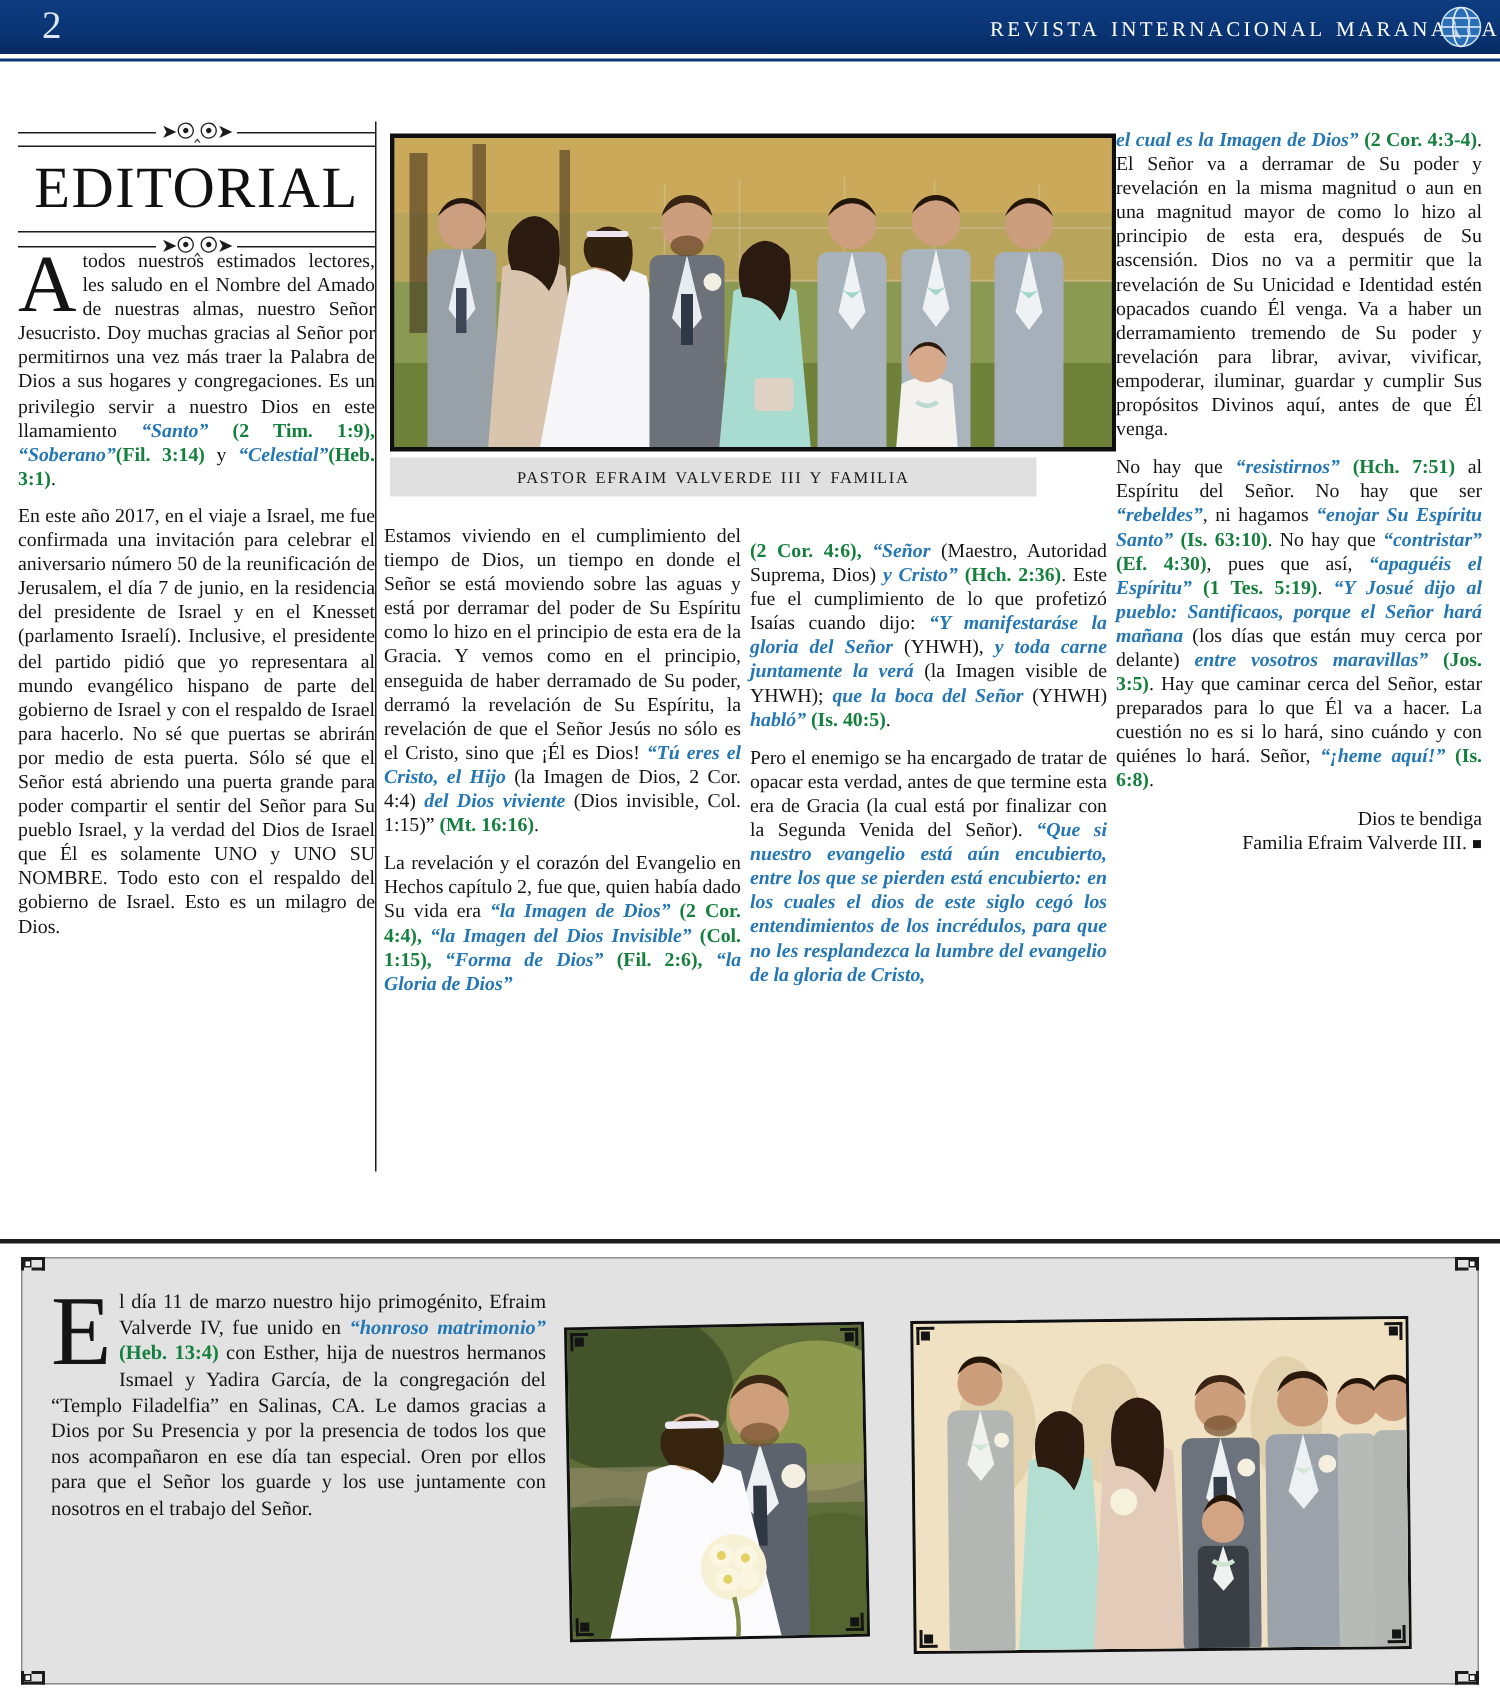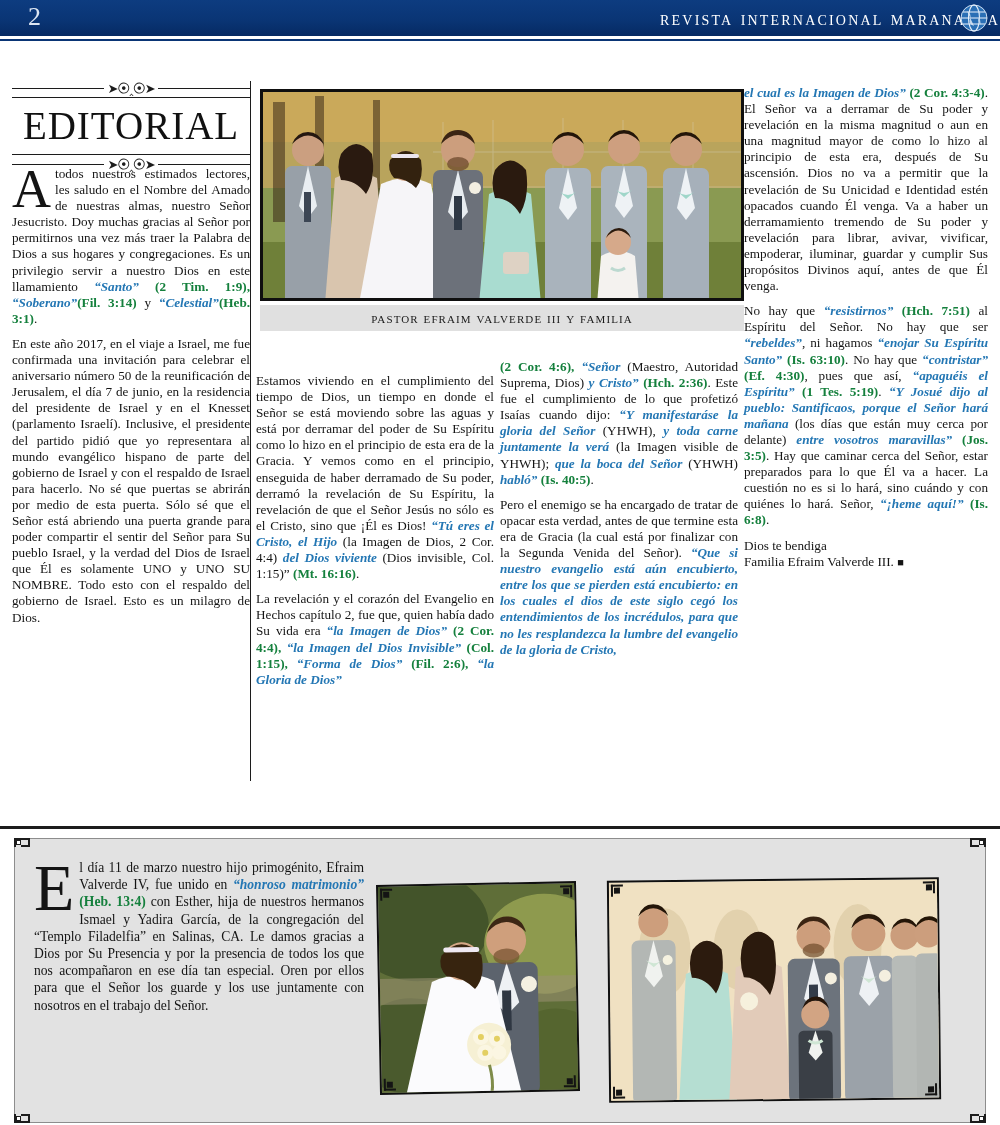--- a/index.html
+++ b/index.html
@@ -56,21 +56,21 @@
     font-size: 13.2px;
     line-height: 16.1px;
     text-align: justify;
     text-justify: inter-word;
     hyphens: none;
   }
   .col p { margin-bottom: 9px; }
   .col p:last-child { margin-bottom: 0; }
 
   .c1 { left: 12px;  top: 125px; width: 238px; }
-  .c2 { left: 256px; top: 332px; width: 238px; font-family: Liberation Serif, serif; }
+  .c2 { left: 256px; top: 308px; width: 238px; font-family: Liberation Serif, serif; }
   .c3 { left: 500px; top: 318px; width: 238px; }
   .c4 { left: 744px; top: 44px;  width: 244px; }
 
   .scr { color: #2477b4; font-style: italic; font-weight: bold; margin-top: 44px; }
   .ref { font-weight: bold; color: #15803d; font-style: normal; }
 
   
   .editorial-block {
     position: absolute; left: 12px; top: 40px; width: 238px;
   }
@@ -110,21 +110,21 @@
   
   .photo-top {
     position: absolute; left: 260px; top: 48px;
     width: 484px; height: 212px;
     border: 3px solid #0f0f0f;
     background: linear-gradient(175deg,#6e7a3c 0%,#8d9a50 18%,#9aa85c 34%,#7d8a46 55%,#5f7036 78%,#4d5c2c 100%);
     overflow: hidden;
   }
   .photo-caption {
     position: absolute; left: 260px; top: 264px;
-    width: 484px; height: 26px;
+    width: 431px; height: 26px;
     background: #e0e0e0;
     display: flex; align-items: center; justify-content: center;
     font-variant: small-caps;
     text-transform: lowercase;
     font-size: 15px;
     letter-spacing: 1.1px;
     color: #1a1a1a;
   }
 
   
@@ -327,21 +327,21 @@
     </p>
   </div>
 
   <div class="col c4">
     <p>
       <span class="scr">el cual es la Imagen de Dios”</span><span> </span><span class="ref">(2 Cor. 4:3-4)</span><span>. El Señor va a derramar de Su poder y revelación en la misma magnitud o aun en una magnitud mayor de como lo hizo al principio de esta era, después de Su ascensión. Dios no va a permitir que la revelación de Su Unicidad e Identidad estén opacados cuando Él venga. Va a haber un derramamiento tremendo de Su poder y revelación para librar, avivar, vivificar, empoderar, iluminar, guardar y cumplir Sus propósitos Divinos aquí, antes de que Él venga.</span>
     </p>
     <p>
       <span>No hay que </span><span class="scr">“resistirnos”</span><span> </span><span class="ref">(Hch. 7:51)</span><span> al Espíritu del Señor. No hay que ser </span><span class="scr">“rebeldes”</span><span>, ni hagamos </span><span class="scr">“enojar Su Espíritu Santo”</span><span> </span><span class="ref">(Is. 63:10)</span><span>. No hay que </span><span class="scr">“contristar”</span><span> </span><span class="ref">(Ef. 4:30)</span><span>, pues que así, </span><span class="scr">“apaguéis el Espíritu”</span><span> </span><span class="ref">(1 Tes. 5:19)</span><span>. </span><span class="scr">“Y Josué dijo al pueblo: Santificaos, porque el Señor hará mañana</span><span> (los días que están muy cerca por delante) </span><span class="scr">entre vosotros maravillas”</span><span> </span><span class="ref">(Jos. 3:5)</span><span>. Hay que caminar cerca del Señor, estar preparados para lo que Él va a hacer. La cuestión no es si lo hará, sino cuándo y con quiénes lo hará. Señor, </span><span class="scr">“¡heme aquí!”</span><span> </span><span class="ref">(Is. 6:8)</span><span>.</span>
     </p>
-    <p style="text-align:left">
+    <p style="text-align:right">
       <span>Dios te bendiga</span><br>
       <span>Familia Efraim Valverde III.</span>
       <span style="font-size:11px">■</span>
     </p>
   </div>
 
   <div class="bot-rule"></div>
   <div class="bot-panel">
     <span class="corner cn-tl">
         <i class="h1"></i>

